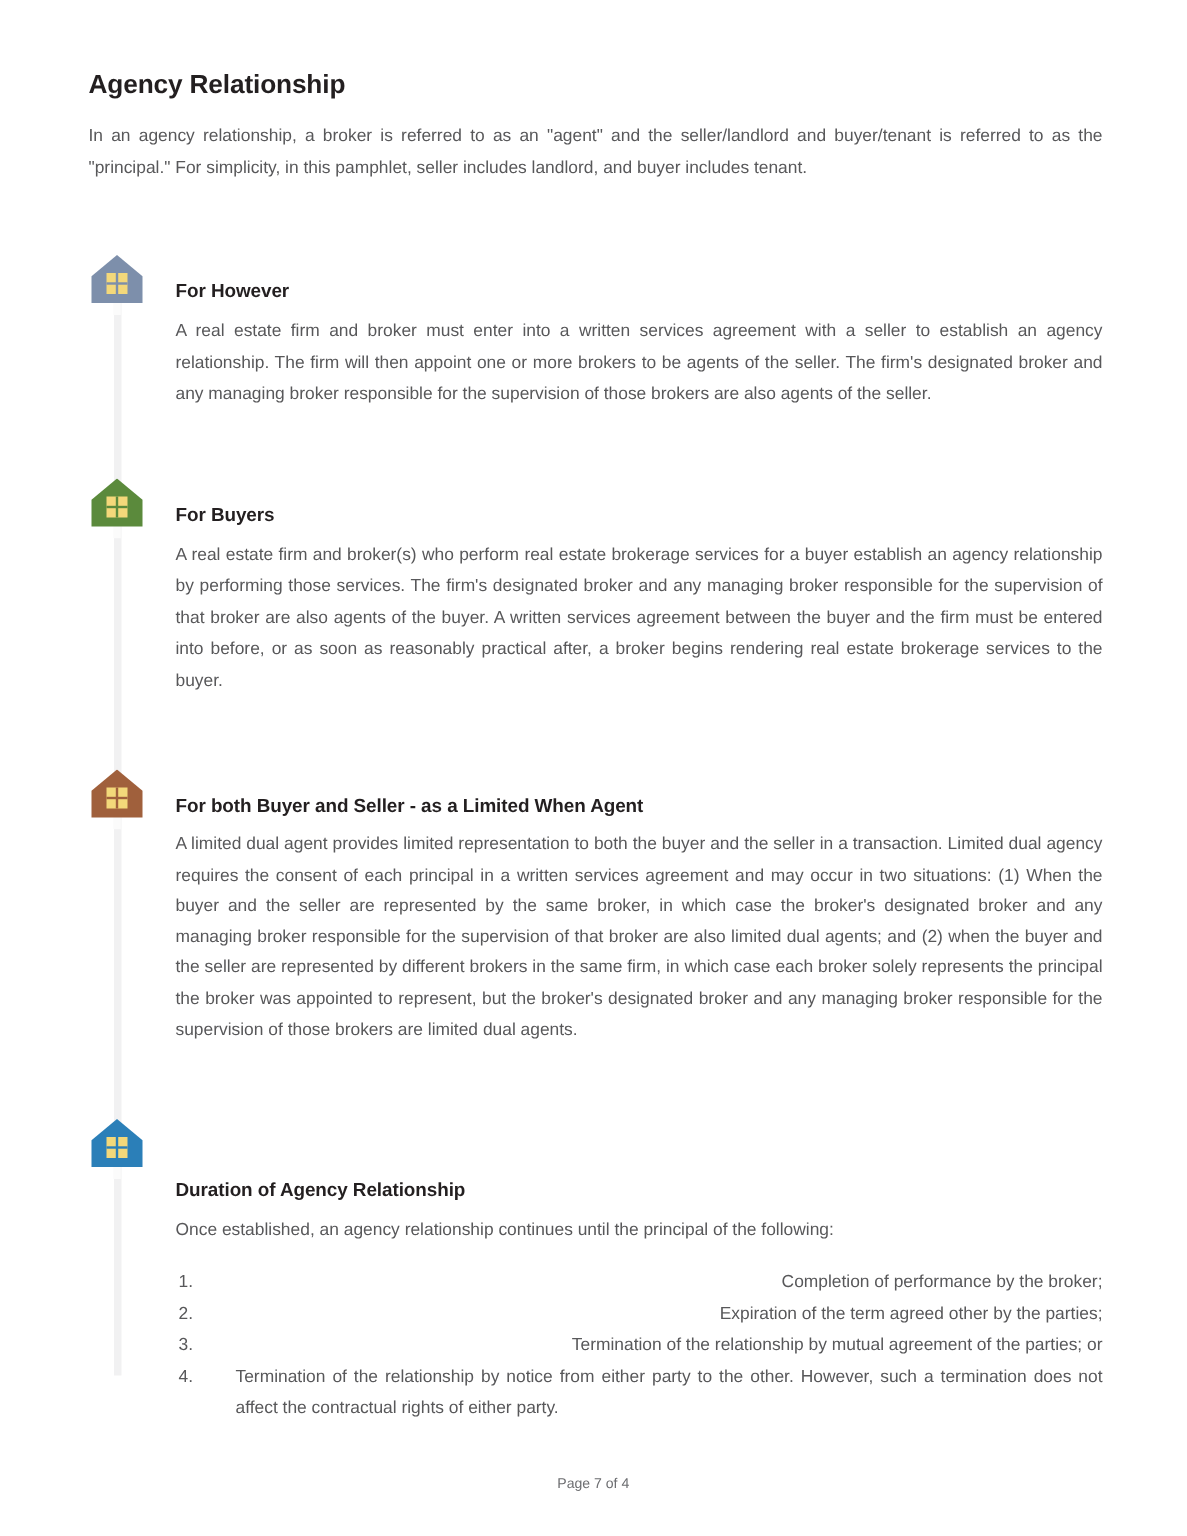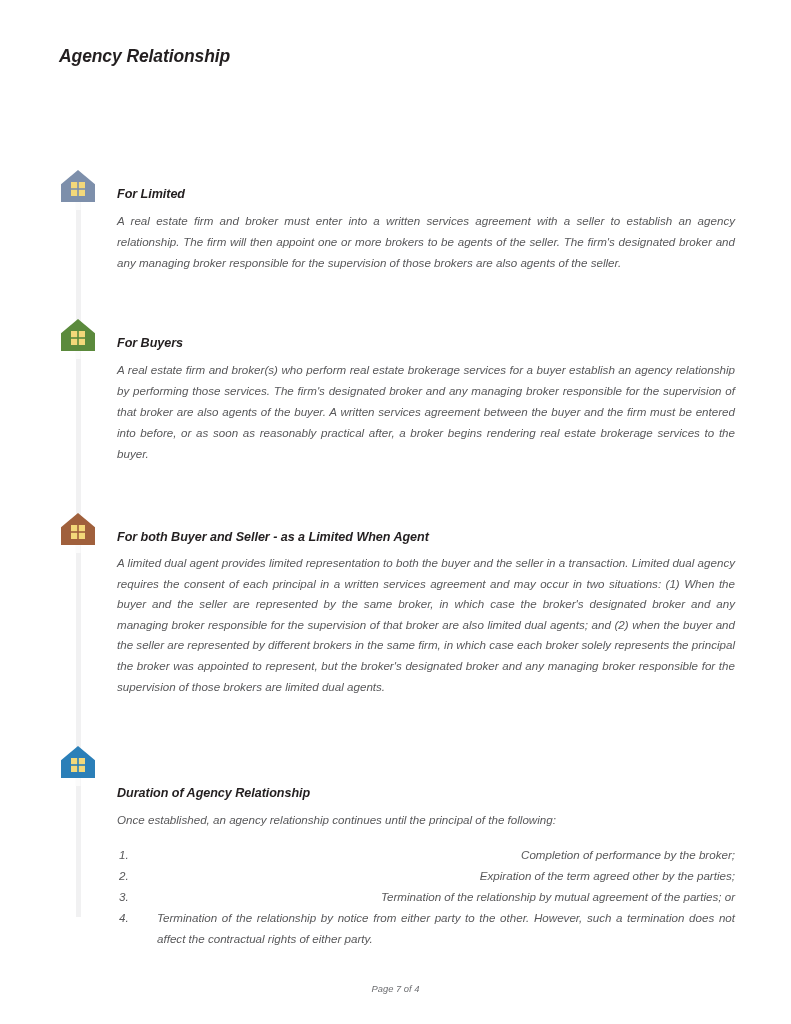--- a/index.html
+++ b/index.html
@@ -12,21 +12,20 @@
     font-family: "Liberation Sans", sans-serif;
     color: #58585a;
     position: relative;
     overflow: hidden;
   }
   .page {
     position: relative;
     width: 791px;
     height: 1024px;
     padding: 0;
-    font-style: italic;
   }
 
   
   .doc-title {
     position: absolute;
     left: 59px;
     top: 46px;
     font-size: 17.5px;
     font-weight: bold;
     color: #231f20;
@@ -141,37 +140,38 @@
     color: #6d6e71;
   }
 </style>
 </head>
 <body>
 
 <div class="page">
 
   <h1 class="doc-title">Agency Relationship</h1>
 
+  <p class="intro">In an agency relationship, a broker is referred to as an "agent" and the seller/landlord and buyer/tenant is referred to as the "principal."  For simplicity, in this pamphlet, seller includes landlord, and buyer includes tenant.</p>
 
   <div class="timeline-rail"></div>
 
   <div class="sections">
 
     <div class="section" style="top:170px;">
       <div class="icon-wrap" style="top:0px;">
         <svg width="38" height="40" viewBox="0 0 38 40">
           <rect x="16.5" y="22" width="5" height="18" fill="#fbfbfb"></rect>
           <path d="M19 0 L36 14.2 L36 32 L2 32 L2 14.2 Z" fill="#7d8fab"></path>
           <rect x="12" y="12" width="14" height="14" fill="#f3d87a"></rect>
           <rect x="18.2" y="12" width="1.6" height="14" fill="#7d8fab"></rect>
           <rect x="12" y="18.2" width="14" height="1.6" fill="#7d8fab"></rect>
         </svg>
       </div>
       <div class="sec-body" style="top:17px;">
-        <div class="sec-heading">For Limited</div>
+        <div class="sec-heading">For However</div>
         <div class="sec-text">A real estate firm and broker must enter into a written services agreement with a seller to establish an agency relationship. The firm will then appoint one or more brokers to be agents of the seller. The firm's designated broker and any managing broker responsible for the supervision of those brokers are also agents of the seller.</div>
       </div>
     </div>
 
     <div class="section" style="top:319px;">
       <div class="icon-wrap" style="top:0px;">
         <svg width="38" height="40" viewBox="0 0 38 40">
           <rect x="16.5" y="22" width="5" height="18" fill="#fbfbfb"></rect>
           <path d="M19 0 L36 14.2 L36 32 L2 32 L2 14.2 Z" fill="#5b8a3c"></path>
           <rect x="12" y="12" width="14" height="14" fill="#f3d87a"></rect>

